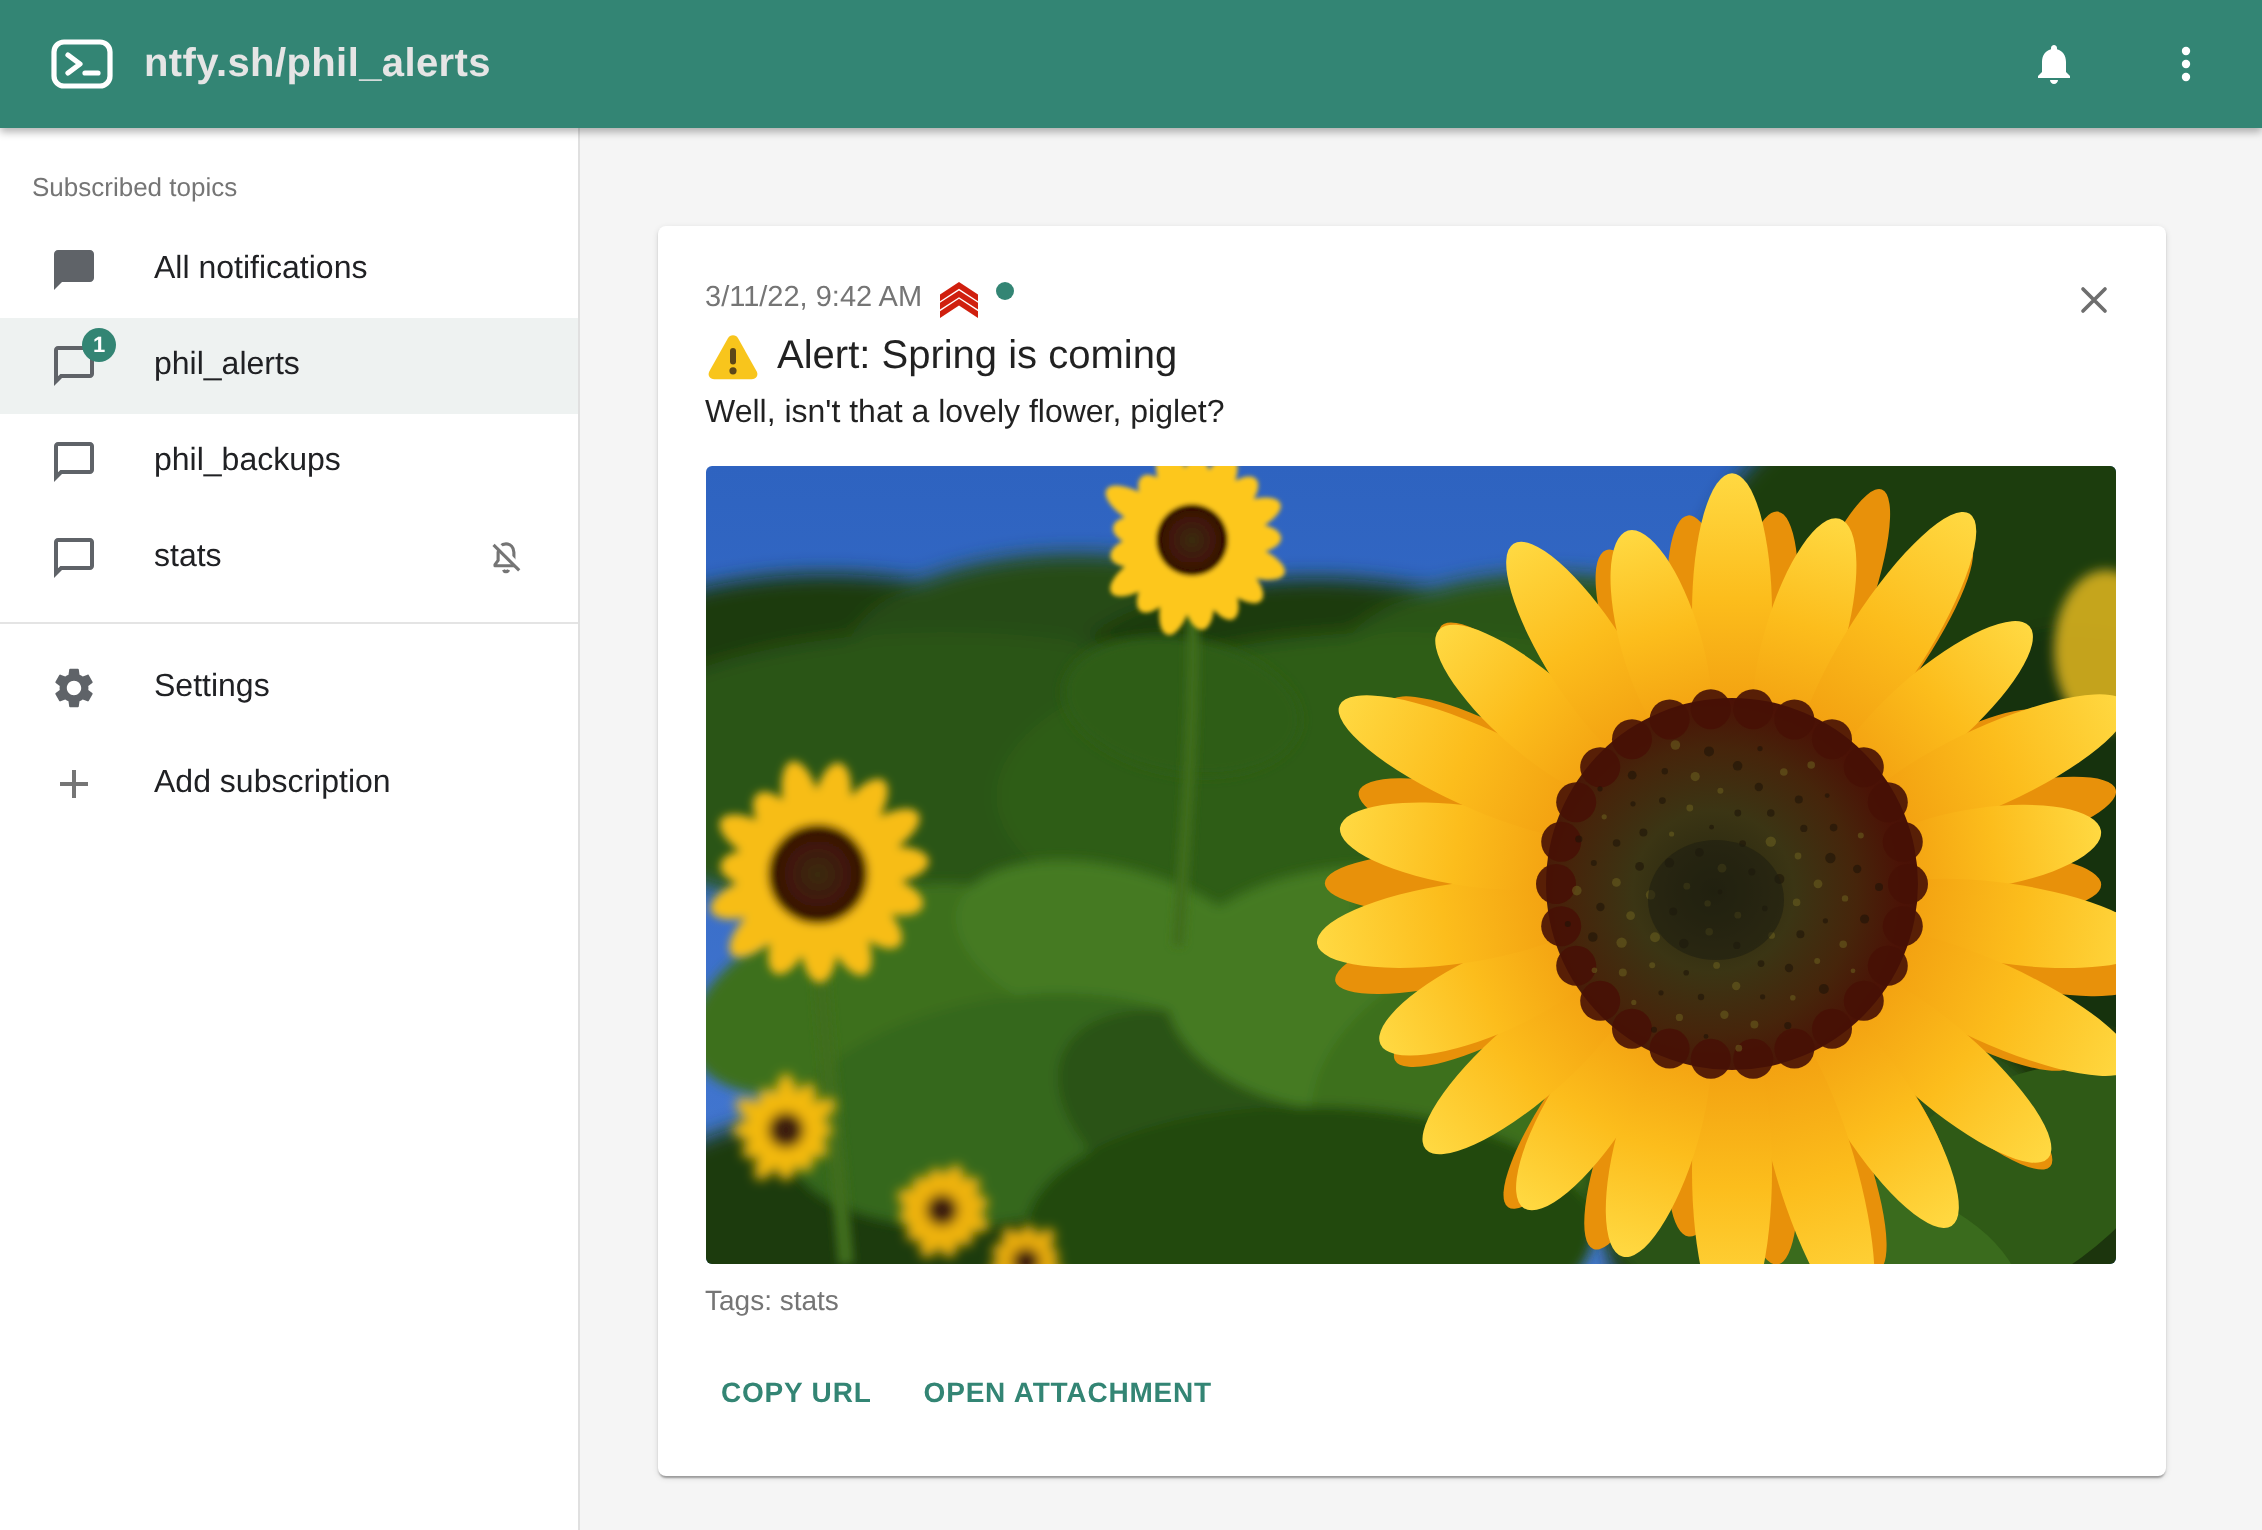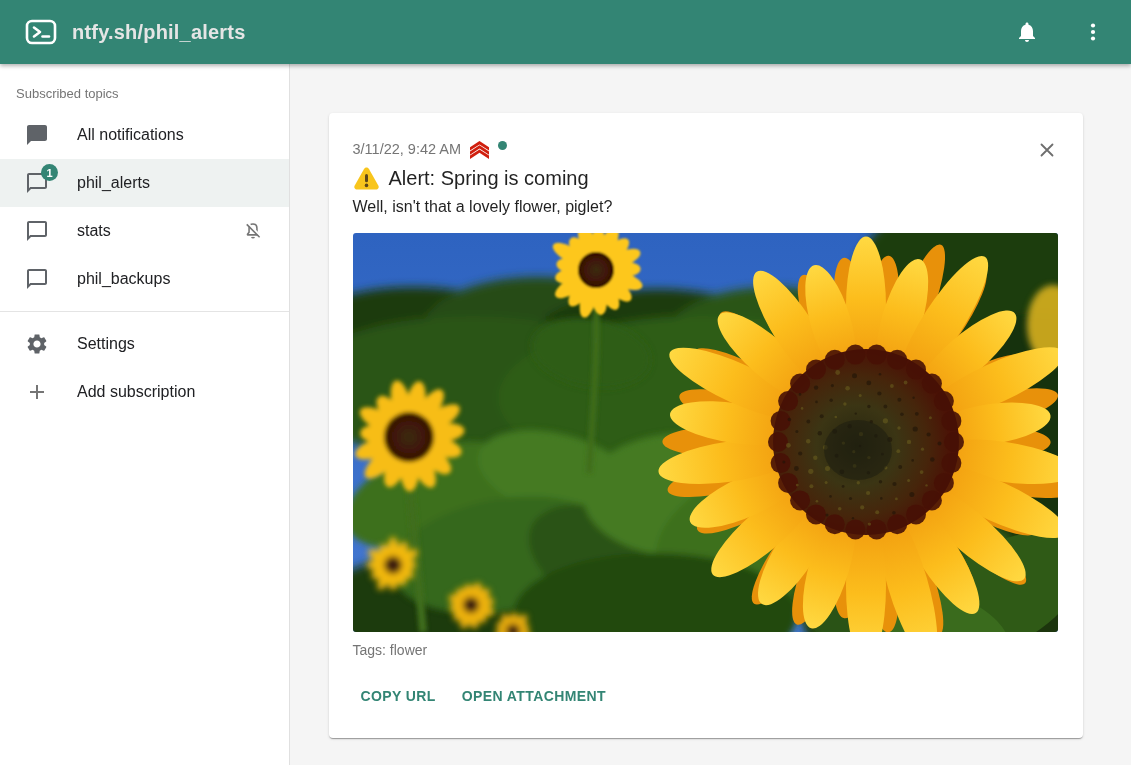--- a/index.html
+++ b/index.html
@@ -103,40 +103,40 @@
     </span>
     <span class="row-label">phil_alerts</span>
   </div>
 
   <div class="side-row">
     <span class="row-icon">
       <svg width="24" height="24" viewBox="0 0 24 24">
           <path fill="#5f6368" d="M20 2H4c-1.1 0-2 .9-2 2v18l4-4h14c1.1 0 2-.9 2-2V4c0-1.1-.9-2-2-2zm0 14H5.17L4 17.17V4h16v12z"></path>
         </svg>
     </span>
+    <span class="row-label">phil_backups</span>
+  </div>
+
+  <div class="side-row">
+    <span class="row-icon">
+      <svg width="24" height="24" viewBox="0 0 24 24">
+          <path fill="#5f6368" d="M20 2H4c-1.1 0-2 .9-2 2v18l4-4h14c1.1 0 2-.9 2-2V4c0-1.1-.9-2-2-2zm0 14H5.17L4 17.17V4h16v12z"></path>
+        </svg>
+    </span>
     <span class="row-label">stats</span>
     <span class="row-right-icon">
       <svg width="22" height="22" viewBox="0 0 24 24">
         <g fill="none" stroke="#757575" stroke-width="1.7" stroke-linejoin="round">
           <path d="M12 4.3c-2.5 0-4.3 1.9-4.3 4.6v4.4L6 15.6v.6h12v-.6l-1.7-2.3V8.9c0-2.7-1.8-4.6-4.3-4.6z"></path>
           <path d="M10.6 18.5a1.5 1.5 0 0 0 2.8 0"></path>
         </g>
         <line x1="6.4" y1="3.6" x2="20.4" y2="17.6" stroke="#ffffff" stroke-width="2.4"></line>
         <line x1="5.2" y1="4.8" x2="19.2" y2="18.8" stroke="#757575" stroke-width="1.7"></line>
       </svg>
     </span>
-  </div>
-
-  <div class="side-row">
-    <span class="row-icon">
-      <svg width="24" height="24" viewBox="0 0 24 24">
-          <path fill="#5f6368" d="M20 2H4c-1.1 0-2 .9-2 2v18l4-4h14c1.1 0 2-.9 2-2V4c0-1.1-.9-2-2-2zm0 14H5.17L4 17.17V4h16v12z"></path>
-        </svg>
-    </span>
-    <span class="row-label">phil_backups</span>
   </div>
 
   <div class="side-divider"></div>
 
   <div class="side-row">
     <span class="row-icon">
       <svg width="24" height="24" viewBox="0 0 24 24">
           <path fill="#5f6368" d="M19.14 12.94c.04-.3.06-.61.06-.94 0-.32-.02-.64-.07-.94l2.03-1.58c.18-.14.23-.41.12-.61l-1.92-3.32c-.12-.22-.37-.29-.59-.22l-2.39.96c-.5-.38-1.03-.7-1.62-.94l-.36-2.54c-.04-.24-.24-.41-.48-.41h-3.84c-.24 0-.43.17-.47.41l-.36 2.54c-.59.24-1.13.57-1.62.94l-2.39-.96c-.22-.08-.47 0-.59.22L2.74 8.87c-.12.21-.08.47.12.61l2.03 1.58c-.05.3-.09.63-.09.94s.02.64.07.94l-2.03 1.58c-.18.14-.23.41-.12.61l1.92 3.32c.12.22.37.29.59.22l2.39-.96c.5.38 1.03.7 1.62.94l.36 2.54c.05.24.24.41.48.41h3.84c.24 0 .44-.17.47-.41l.36-2.54c.59-.24 1.13-.56 1.62-.94l2.39.96c.22.08.47 0 .59-.22l1.92-3.32c.12-.22.07-.47-.12-.61l-2.01-1.58zM12 15.6c-1.98 0-3.6-1.62-3.6-3.6s1.62-3.6 3.6-3.6 3.6 1.62 3.6 3.6-1.62 3.6-3.6 3.6z"></path>
         </svg>
     </span>
@@ -507,20 +507,20 @@
             <circle cx="430.9" cy="229.0" r="1.5" fill="#1c1208" opacity=".55"></circle>
             <circle cx="552.6" cy="149.5" r="1.9" fill="#6b611f" opacity=".55"></circle>
             <circle cx="516.4" cy="291.1" r="1.7" fill="#6b611f" opacity=".55"></circle>
             <circle cx="447.0" cy="161.4" r="1.3" fill="#1c1208" opacity=".55"></circle>
             <circle cx="586.5" cy="210.5" r="2.0" fill="#1c1208" opacity=".55"></circle>
             <ellipse cx="505" cy="217" rx="34" ry="30" fill="#1e1d10" opacity=".55"></ellipse>
           </g>
         </svg>
     </div>
 
-    <div class="tags-line">Tags: flower</div>
+    <div class="tags-line">Tags: stats</div>
 
     <div class="actions-row">
       <button class="text-btn">COPY URL</button>
       <button class="text-btn">OPEN ATTACHMENT</button>
     </div>
   </section>
 </main>
 
 </body></html>

